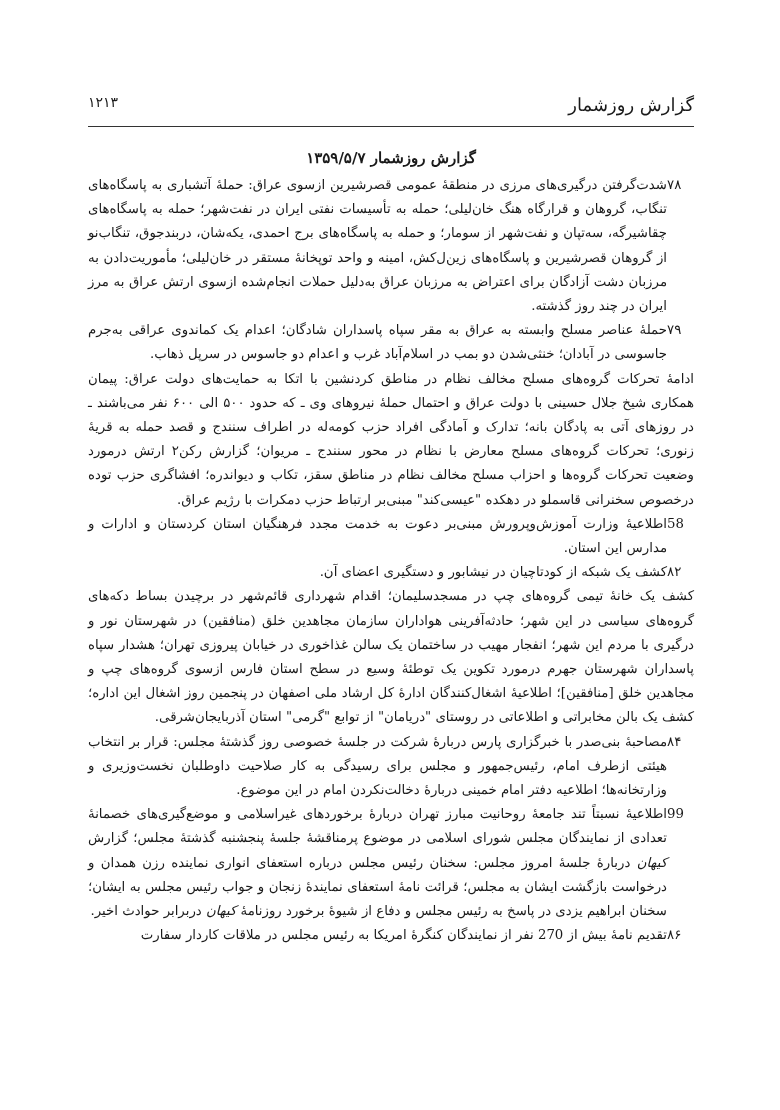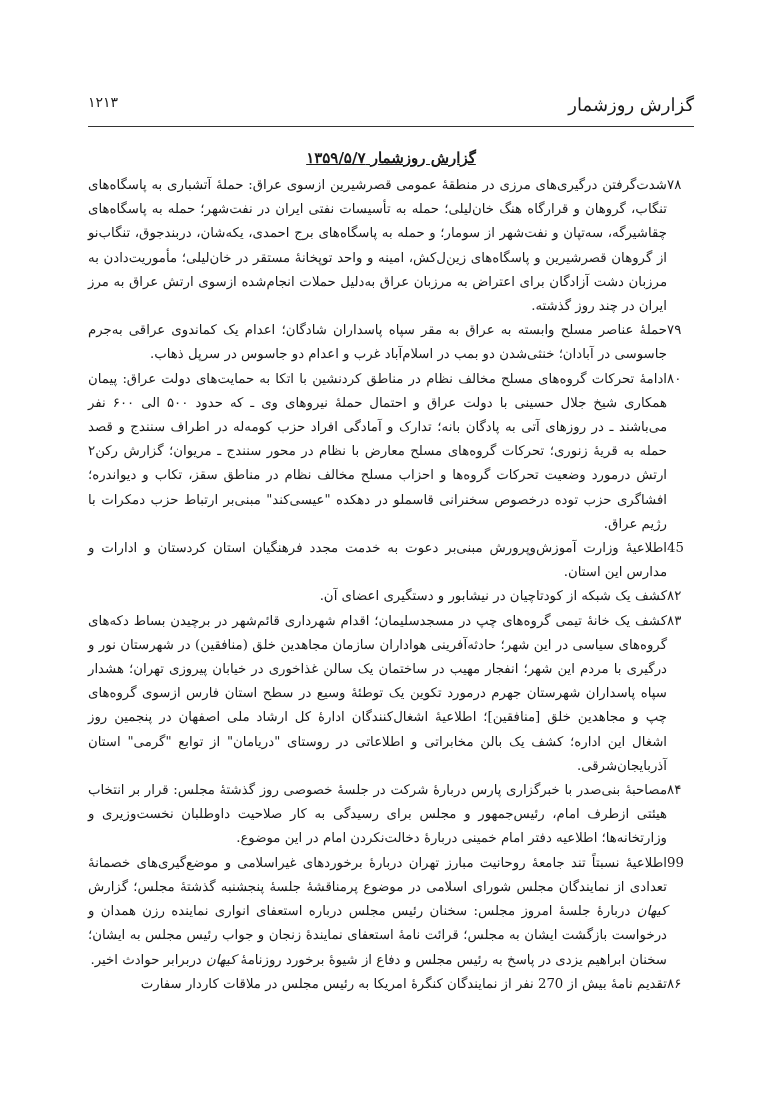--- a/index.html
+++ b/index.html
@@ -4,21 +4,21 @@
 <style>
   html, body { margin: 0; padding: 0; background: #ffffff; }
   body { width: 780px; height: 1110px; position: relative; overflow: hidden;
          font-family: "DejaVu Serif", "Liberation Serif", serif; color: #1a1a1a; }
   .page { position: absolute; left: 88px; top: 0; width: 606px; direction: rtl; }
   .running-header { position: absolute; top: 94px; left: 0; right: 0; height: 22px; }
   .running-title { position: absolute; right: 0; top: 0; font-size: 18px; }
   .page-number { position: absolute; left: 0; top: 0; font-size: 14px; }
   .header-rule { position: absolute; top: 126px; left: 0; right: 0; height: 0; border-top: 1.2px solid #333; }
   .report-title { position: absolute; top: 149px; left: 0; right: 0; text-align: center;
-                  font-weight: bold; font-size: 15px; text-decoration: underline; }
+                  font-weight: bold; font-size: 15px; }
   .entries { position: absolute; top: 173px; left: 0; right: 0; }
   .entry { display: flex; flex-direction: row; font-size: 13.3px; line-height: 24.2px; }
   .entry-num { width: 27px; flex: 0 0 27px; text-align: left; }
   .entry-text { flex: 1; text-align: justify; text-align-last: right; }
   .entry-text i { font-style: italic; }
 </style>
 </head>
 <body>
 
 <div class="page">
@@ -33,33 +33,31 @@
   <div class="entries">
     <div class="entry">
       <span class="entry-num">۷۸</span>
       <span class="entry-text">شدت‌گرفتن درگیری‌های مرزی در منطقهٔ عمومی قصرشیرین ازسوی عراق: حملهٔ آتشباری به پاسگاه‌های تنگاب، گروهان و قرارگاه هنگ خان‌لیلی؛ حمله به تأسیسات نفتی ایران در نفت‌شهر؛ حمله به پاسگاه‌های چقاشیرگه، سه‌تپان و نفت‌شهر از سومار؛ و حمله به پاسگاه‌های برج احمدی، یکه‌شان، دربندجوق، تنگاب‌نو از گروهان قصرشیرین و پاسگاه‌های زین‌ل‌کش، امینه و واحد توپخانهٔ مستقر در خان‌لیلی؛ مأموریت‌دادن به مرزبان دشت آزادگان برای اعتراض به مرزبان عراق به‌دلیل حملات انجام‌شده ازسوی ارتش عراق به مرز ایران در چند روز گذشته.</span>
     </div>
     <div class="entry">
       <span class="entry-num">۷۹</span>
       <span class="entry-text">حملهٔ عناصر مسلح وابسته به عراق به مقر سپاه پاسداران شادگان؛ اعدام یک کماندوی عراقی به‌جرم جاسوسی در آبادان؛ خنثی‌شدن دو بمب در اسلام‌آباد غرب و اعدام دو جاسوس در سرپل ذهاب.</span>
     </div>
     <div class="entry">
-      <span class="entry-num">۸۰</span>
       <span class="entry-text">ادامهٔ تحرکات گروه‌های مسلح مخالف نظام در مناطق کردنشین با اتکا به حمایت‌های دولت عراق: پیمان همکاری شیخ جلال حسینی با دولت عراق و احتمال حملهٔ نیروهای وی ـ که حدود ۵۰۰ الی ۶۰۰ نفر می‌باشند ـ در روزهای آتی به پادگان بانه؛ تدارک و آمادگی افراد حزب کومه‌له در اطراف سنندج و قصد حمله به قریهٔ زنوری؛ تحرکات گروه‌های مسلح معارض با نظام در محور سنندج ـ مریوان؛ گزارش رکن۲ ارتش درمورد وضعیت تحرکات گروه‌ها و احزاب مسلح مخالف نظام در مناطق سقز، تکاب و دیواندره؛ افشاگری حزب توده درخصوص سخنرانی قاسملو در دهکده "عیسی‌کند" مبنی‌بر ارتباط حزب دمکرات با رژیم عراق.</span>
     </div>
     <div class="entry">
-      <span class="entry-num">45</span>
+      <span class="entry-num">58</span>
       <span class="entry-text">اطلاعیهٔ وزارت آموزش‌وپرورش مبنی‌بر دعوت به خدمت مجدد فرهنگیان استان کردستان و ادارات و مدارس این استان.</span>
     </div>
     <div class="entry">
       <span class="entry-num">۸۲</span>
       <span class="entry-text">کشف یک شبکه از کودتاچیان در نیشابور و دستگیری اعضای آن.</span>
     </div>
     <div class="entry">
-      <span class="entry-num">۸۳</span>
       <span class="entry-text">کشف یک خانهٔ تیمی گروه‌های چپ در مسجدسلیمان؛ اقدام شهرداری قائم‌شهر در برچیدن بساط دکه‌های گروه‌های سیاسی در این شهر؛ حادثه‌آفرینی هواداران سازمان مجاهدین خلق (منافقین) در شهرستان نور و درگیری با مردم این شهر؛ انفجار مهیب در ساختمان یک سالن غذاخوری در خیابان پیروزی تهران؛ هشدار سپاه پاسداران شهرستان جهرم درمورد تکوین یک توطئهٔ وسیع در سطح استان فارس ازسوی گروه‌های چپ و مجاهدین خلق [منافقین]؛ اطلاعیهٔ اشغال‌کنندگان ادارهٔ کل ارشاد ملی اصفهان در پنجمین روز اشغال این اداره؛ کشف یک بالن مخابراتی و اطلاعاتی در روستای "دریامان" از توابع "گرمی" استان آذربایجان‌شرقی.</span>
     </div>
     <div class="entry">
       <span class="entry-num">۸۴</span>
       <span class="entry-text">مصاحبهٔ بنی‌صدر با خبرگزاری پارس دربارهٔ شرکت در جلسهٔ خصوصی روز گذشتهٔ مجلس: قرار بر انتخاب هیئتی ازطرف امام، رئیس‌جمهور و مجلس برای رسیدگی به کار صلاحیت داوطلبان نخست‌وزیری و وزارتخانه‌ها؛ اطلاعیه دفتر امام خمینی دربارهٔ دخالت‌نکردن امام در این موضوع.</span>
     </div>
     <div class="entry">
       <span class="entry-num">99</span>
       <span class="entry-text"><span>اطلاعیهٔ نسبتاً تند جامعهٔ روحانیت مبارز تهران دربارهٔ برخوردهای غیراسلامی و موضع‌گیری‌های خصمانهٔ تعدادی از نمایندگان مجلس شورای اسلامی در موضوع پرمناقشهٔ جلسهٔ پنجشنبه گذشتهٔ مجلس؛ گزارش </span><i>کیهان</i><span> دربارهٔ جلسهٔ امروز مجلس: سخنان رئیس مجلس درباره استعفای انواری نماینده رزن همدان و درخواست بازگشت ایشان به مجلس؛ قرائت نامهٔ استعفای نمایندهٔ زنجان و جواب رئیس مجلس به ایشان؛ سخنان ابراهیم یزدی در پاسخ به رئیس مجلس و دفاع از شیوهٔ برخورد روزنامهٔ </span><i>کیهان</i><span> دربرابر حوادث اخیر.</span></span>
     </div>

